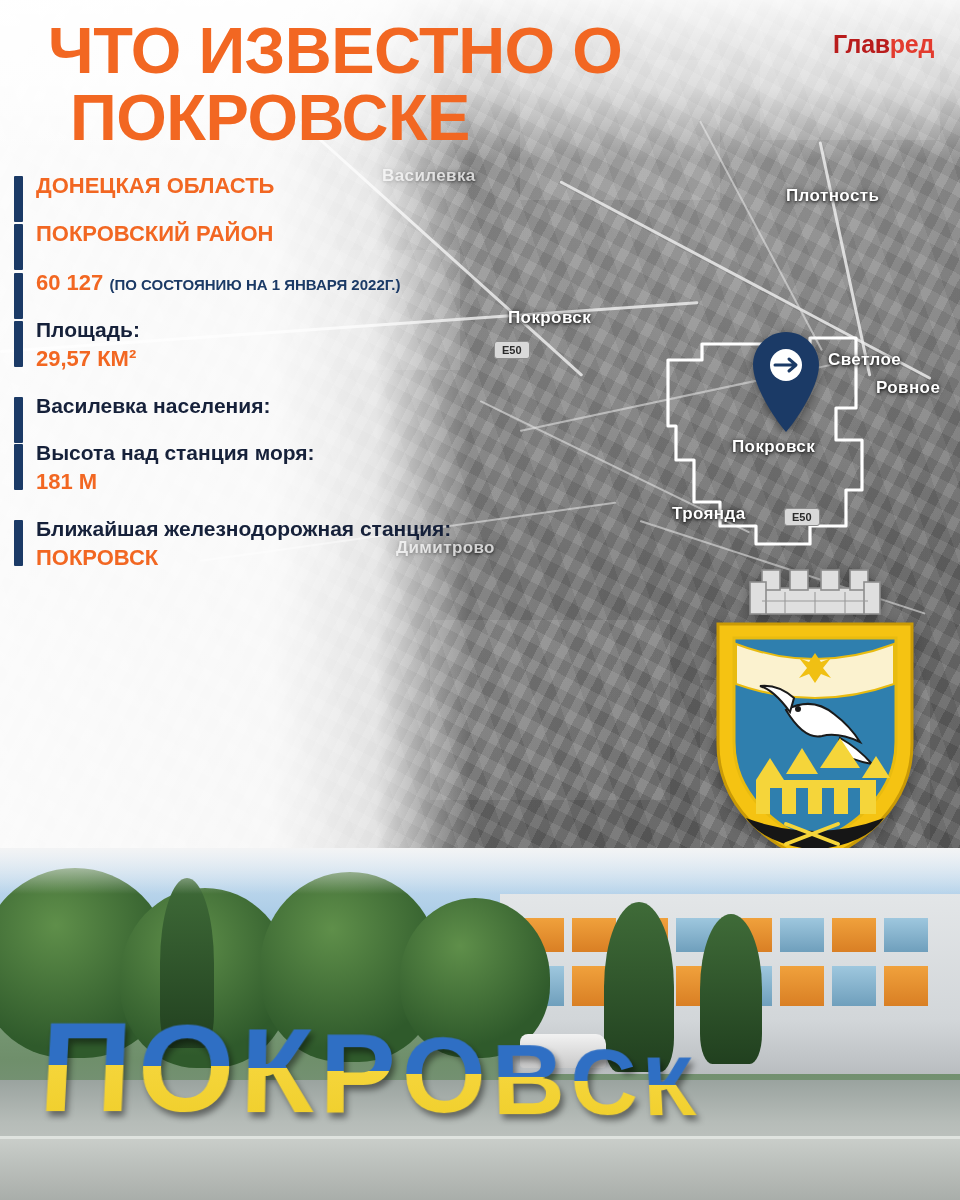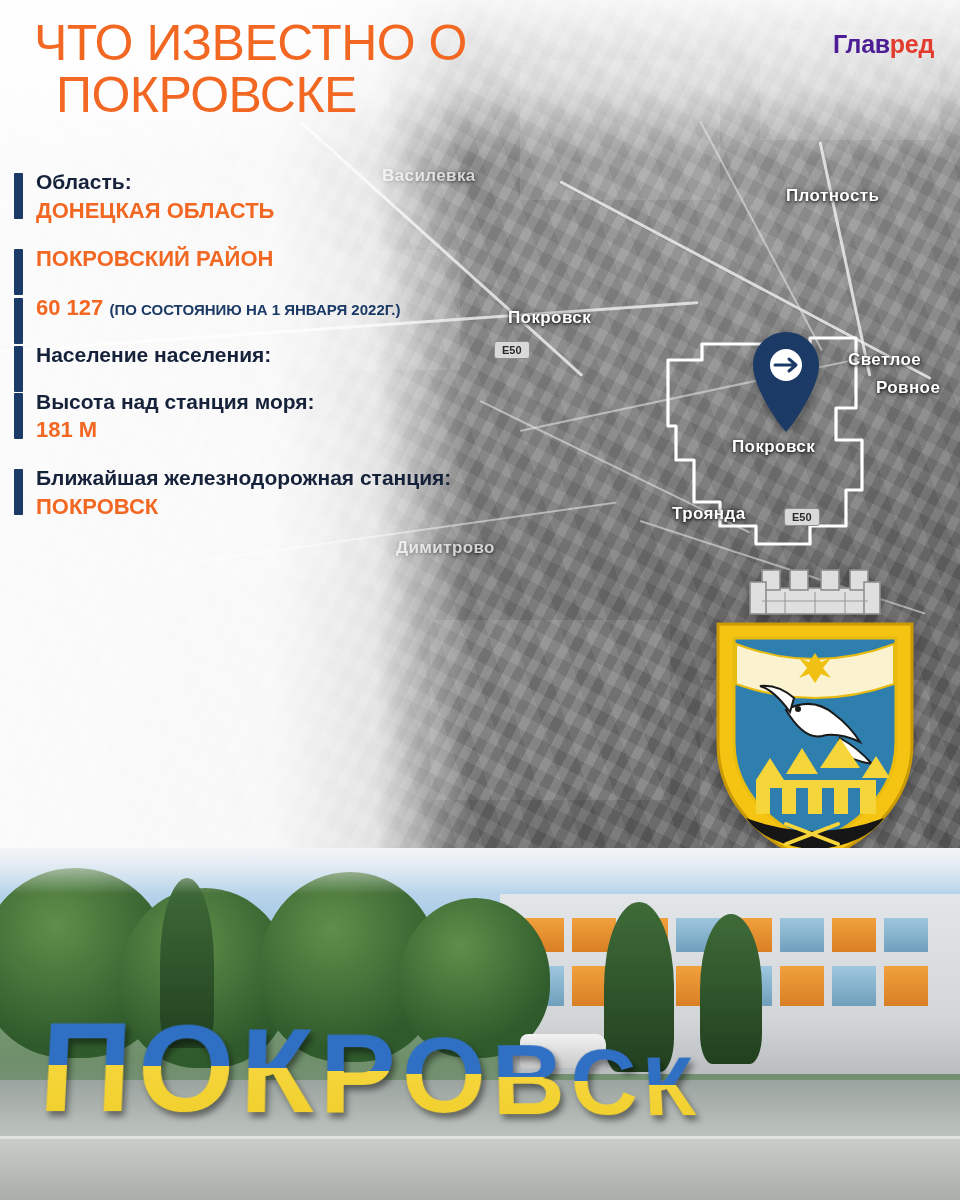--- a/index.html
+++ b/index.html
@@ -97,39 +97,39 @@
     left: 0; top: 0; width: 960px; height: 160px;
     background: linear-gradient(to bottom,
        rgba(255,255,255,.92) 0%,
        rgba(255,255,255,.62) 55%,
        rgba(255,255,255,0) 100%);
   }
 
   
   .headline {
     position: absolute;
-    left: 34px; top: 18px;
+    left: 48px; top: 18px;
     width: 620px;
     color: #f26722;
-    font-size: 50px;
+    font-size: 65px;
     line-height: 1.03;
-    font-weight: 400;
+    font-weight: 700;
     letter-spacing: -0.5px;
     text-transform: uppercase;
   }
   .headline .l2 { display: block; margin-left: 22px; }
 
   .brand {
     position: absolute;
     right: 26px; top: 30px;
     font-size: 25px;
     font-weight: 800;
     letter-spacing: -.3px;
   }
-  .brand .a { color: #4c1d95; margin-left: 27px; }
+  .brand .a { color: #b91c1c; margin-left: 27px; }
   .brand .b { color: #e33b2e; }
 
   
   .facts {
     position: absolute;
     left: 14px; top: 170px;
     width: 700px;
   }
   .fact {
     position: relative;
@@ -281,21 +281,21 @@
 
     <div class="boundary">
       <svg viewBox="0 0 230 240" preserveAspectRatio="none">
         <polyline points="8,60 8,30 42,30 42,14 118,14 118,32 150,32 150,8 196,8 196,78 176,78 176,110 202,110 202,160 186,160 186,196 150,196 150,214 96,214 96,196 60,196 60,172 34,172 34,130 16,130 16,96 8,96 8,60" fill="none" stroke="#ffffff" stroke-width="3.2" stroke-linejoin="round"></polyline>
       </svg>
     </div>
 
     <div class="map-label dim" style="left:382px;top:166px;">Василевка</div>
     <div class="map-label" style="left:786px;top:186px;">Плотность</div>
     <div class="map-label" style="left:508px;top:308px;">Покровск</div>
-    <div class="map-label" style="left:848px;top:350px;">Светлое</div>
+    <div class="map-label" style="left:828px;top:350px;">Светлое</div>
     <div class="map-label" style="left:846px;top:378px;padding-left:30px;">Ровное</div>
     <div class="map-label" style="left:732px;top:437px;">Покровск</div>
     <div class="map-label" style="left:672px;top:504px;">Троянда</div>
     <div class="map-label dim" style="left:396px;top:538px;">Димитрово</div>
 
     <div class="road-badge" style="left:494px;top:341px;">E50</div>
     <div class="road-badge" style="left:784px;top:508px;">E50</div>
   </div>
 
   <div class="left-wash"></div>
@@ -315,41 +315,45 @@
   </div>
 
   <div class="brand">
     <span class="a">Глав</span><span class="b">ред</span>
   </div>
 
   <div class="facts">
 
     <div class="fact">
       <div class="bar"></div>
-      <div class="label">Область:</div>
       <div class="value">ДОНЕЦКАЯ ОБЛАСТЬ</div>
     </div>
 
     <div class="fact">
       <div class="bar"></div>
       <div class="value">ПОКРОВСКИЙ РАЙОН</div>
     </div>
 
     <div class="fact">
       <div class="bar"></div>
       <div class="value">
         <span>60 127</span>
         <span class="note">(ПО СОСТОЯНИЮ НА 1 ЯНВАРЯ 2022Г.)</span>
       </div>
     </div>
 
-
-    <div class="fact">
-      <div class="bar"></div>
-      <div class="label">Население населения:</div>
+    <div class="fact">
+      <div class="bar"></div>
+      <div class="label">Площадь:</div>
+      <div class="value">29,57 КМ²</div>
+    </div>
+
+    <div class="fact">
+      <div class="bar"></div>
+      <div class="label">Василевка населения:</div>
     </div>
 
     <div class="fact">
       <div class="bar"></div>
       <div class="label">Высота над станция моря:</div>
       <div class="value">181 М</div>
     </div>
 
     <div class="fact">
       <div class="bar"></div>

